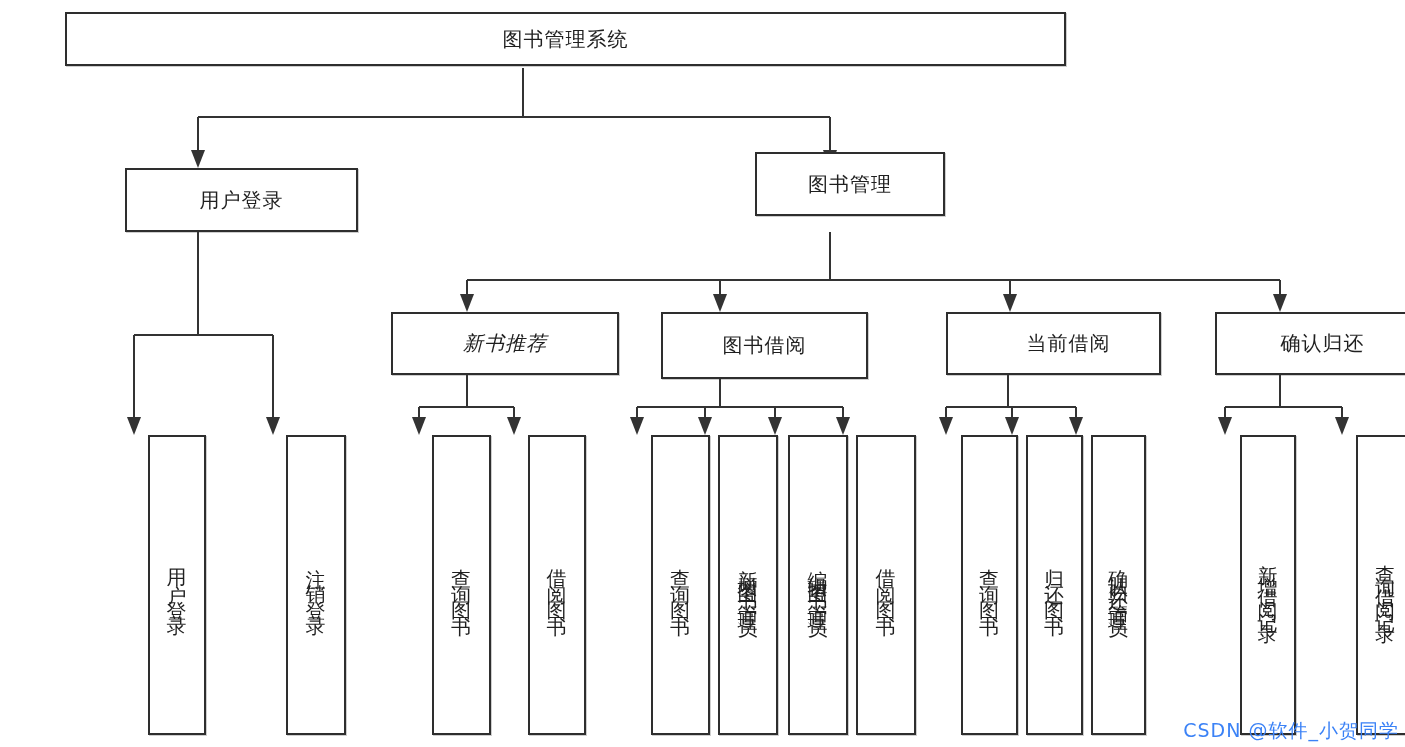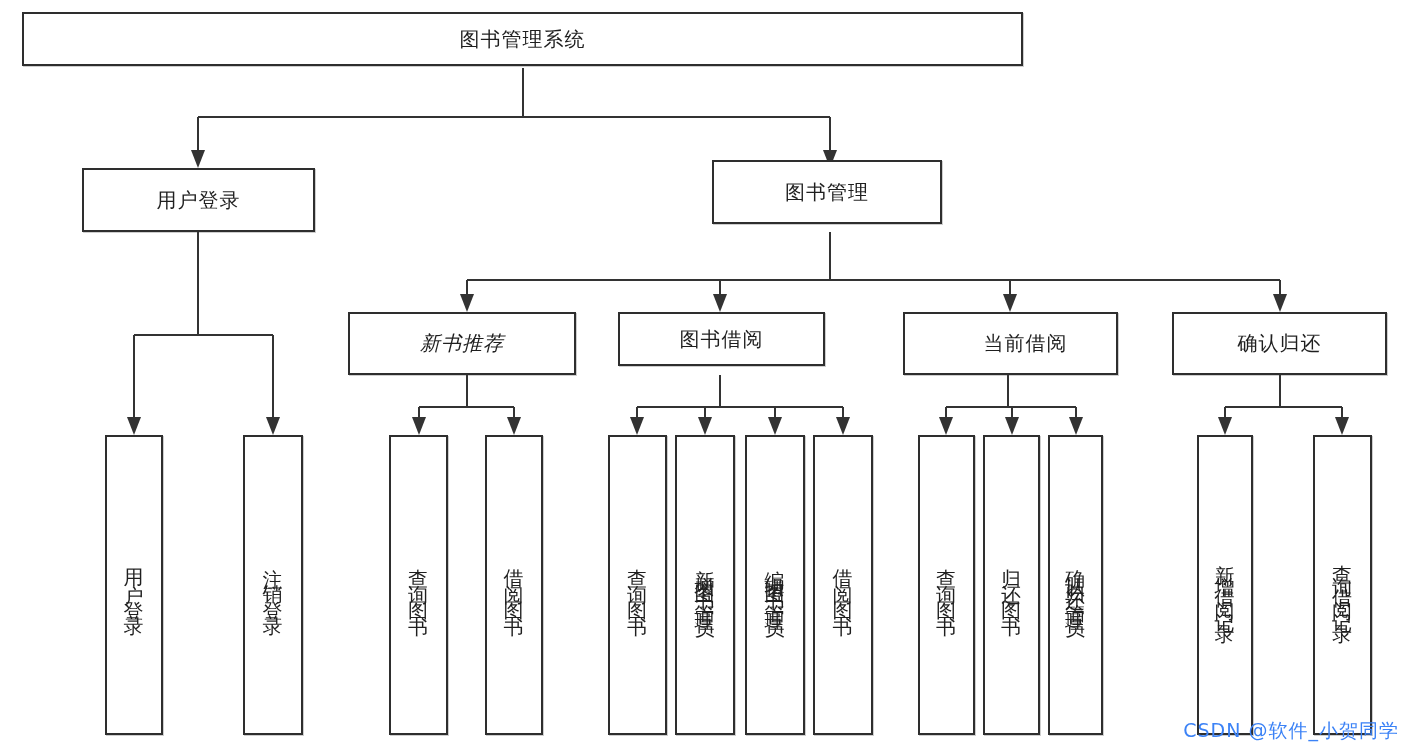--- a/index.html
+++ b/index.html
@@ -6,29 +6,29 @@
   body{
     width:1405px;height:747px;position:relative;overflow:hidden;
     background:#ffffff;
     font-family:"DejaVu Sans","Liberation Sans",sans-serif;
     color:#1f1f1f;
   }
   #connectors{position:absolute;left:0;top:0;z-index:1;}
   .node{
     position:absolute;box-sizing:border-box;background:#ffffff;
     border:2px solid #2e2e2e;display:flex;align-items:center;justify-content:center;
-    z-index:2;box-shadow:1px 1px 0 rgba(60,60,60,.25);
+    z-index:2;box-shadow:1px 1px 0 rgba(60,60,60,.25);margin-left:43px;
   }
   .node .lbl{font-size:20px;letter-spacing:1px;white-space:nowrap;}
   
   .n-root{left:22px;top:12px;width:1001px;height:54px;}
   .n-user-login{left:82px;top:168px;width:233px;height:64px;}
-  .n-book-mgmt{left:712px;top:160px;width:230px;height:64px;}
+  .n-book-mgmt{left:712px;top:152px;width:190px;height:64px;}
   .n-newbook{left:348px;top:312px;width:228px;height:63px;font-style:italic;}
-  .n-borrowing{left:618px;top:312px;width:207px;height:54px;}
+  .n-borrowing{left:618px;top:312px;width:207px;height:67px;}
   .n-current{left:903px;top:312px;width:215px;height:63px;padding-left:30px;}
   .n-records{left:1172px;top:312px;width:215px;height:63px;}
   
   .leaf{top:435px;height:300px;}
   .leaf .lbl{
     writing-mode:vertical-rl;text-orientation:mixed;
     font-size:20px;line-height:1;white-space:nowrap;
   }
   .sp-short .lbl{letter-spacing:16px;}
   .sp-med   .lbl{letter-spacing:12px;}

